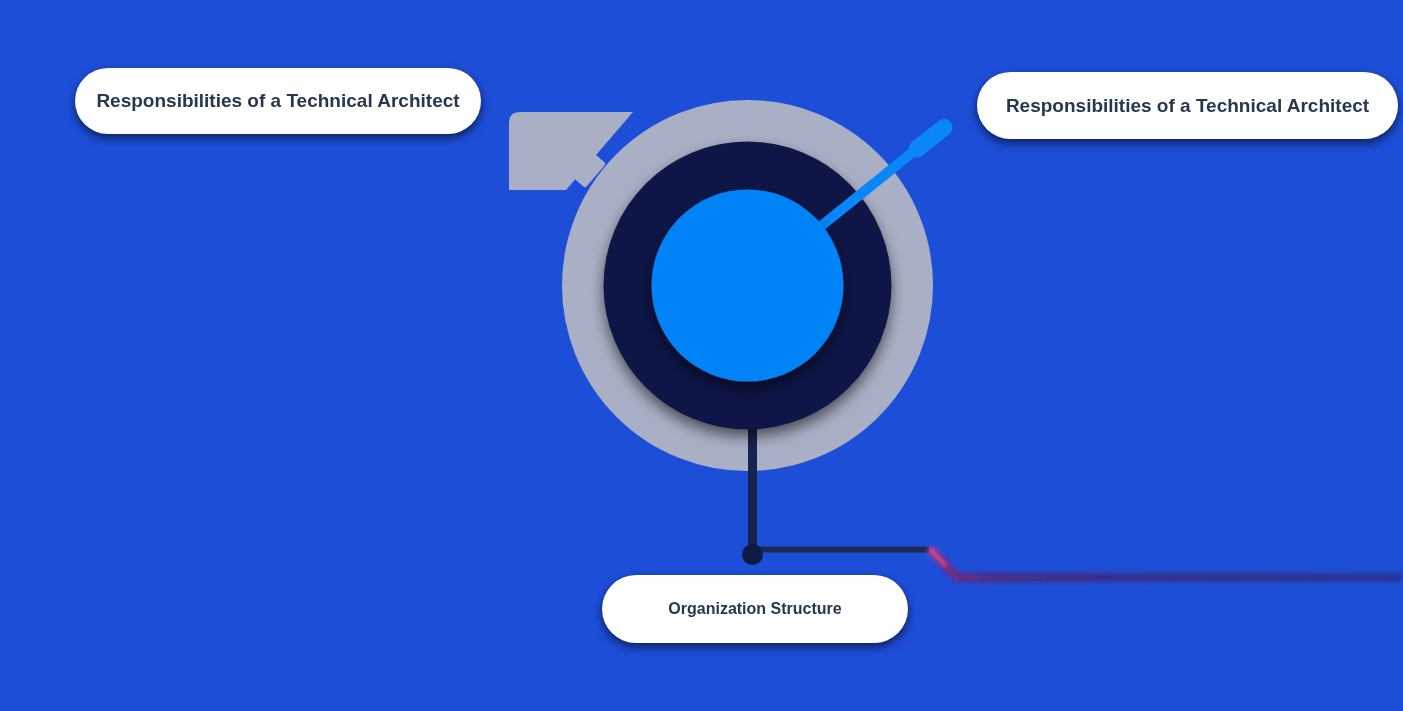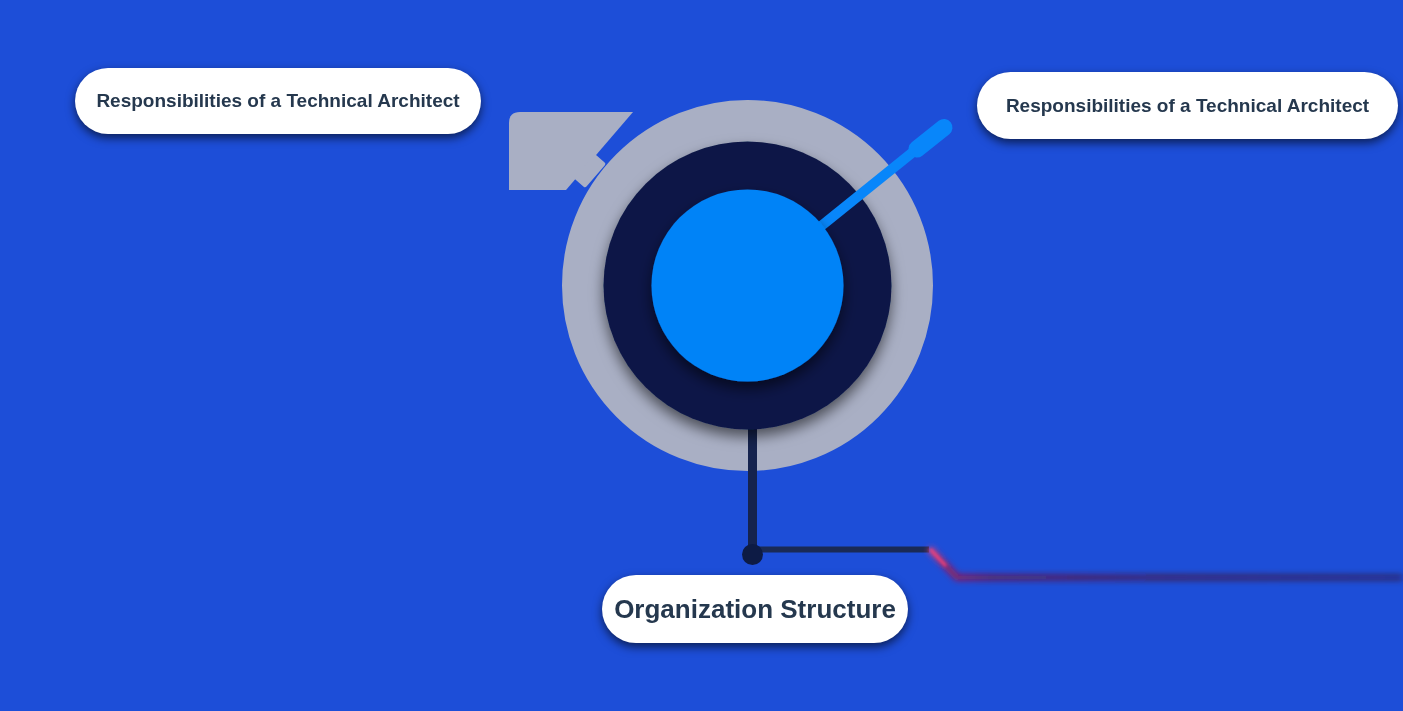--- a/index.html
+++ b/index.html
@@ -29,21 +29,21 @@
     align-items: center;
     justify-content: center;
     white-space: nowrap;
     color: #25384E;
     font-weight: bold;
     box-shadow: 0 4px 10px rgba(0,0,0,0.6);
   }
   .pill span { display: inline-block; }
   .pill-left   { left: 75px;  top: 68px;  width: 406px; height: 66px; font-size: 19px; }
   .pill-right  { left: 977px; top: 72px;  width: 421px; height: 67px; font-size: 19px; }
-  .pill-bottom { left: 602px; top: 575px; width: 306px; height: 68px; font-size: 26px; }
+  .pill-bottom { left: 602px; top: 575px; width: 306px; height: 68px; font-size: 16px; }
 </style>
 </head>
 <body>
 
 <div class="stage">
 
   <svg width="1403" height="711" viewBox="0 0 1403 711">
     <defs>
       <filter id="soft-shadow" x="-30%" y="-30%" width="160%" height="160%">
         <feDropShadow dx="0" dy="7" stdDeviation="7" flood-color="#000000" flood-opacity="0.55"></feDropShadow>

